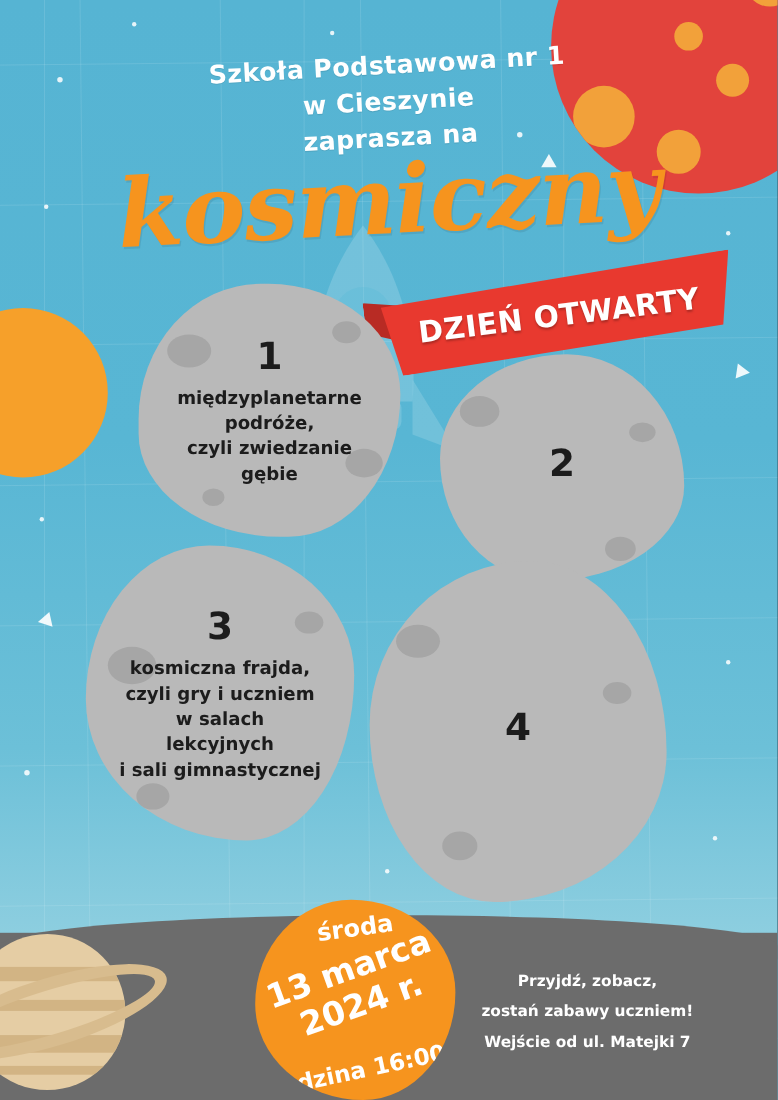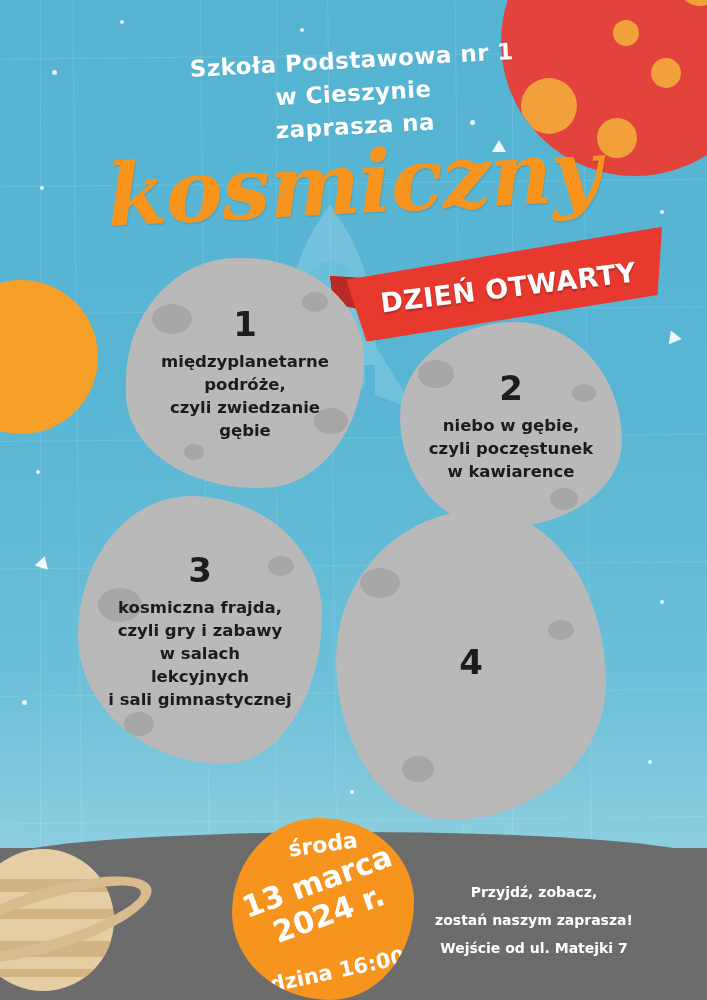--- a/index.html
+++ b/index.html
@@ -417,34 +417,31 @@
 gębie</div>
     </div>
   </div>
 
   <div class="rock" id="rock2">
     <div class="crater" style="width:36px;height:28px;left:18px;top:38px;"></div>
     <div class="crater" style="width:24px;height:18px;left:172px;top:62px;"></div>
     <div class="crater" style="width:28px;height:22px;left:150px;top:166px;"></div>
     <div class="inner">
       <div class="num">2</div>
-      <div class="txt">niebo w gębie,
-czyli poczęstunek
-w kawiarence</div>
     </div>
   </div>
 
   <div class="rock" id="rock3">
     <div class="crater" style="width:44px;height:34px;left:20px;top:92px;"></div>
     <div class="crater" style="width:26px;height:20px;left:190px;top:60px;"></div>
     <div class="crater" style="width:30px;height:24px;left:46px;top:216px;"></div>
     <div class="inner">
       <div class="num">3</div>
       <div class="txt">kosmiczna frajda,
-czyli gry i zabawy
+czyli gry i uczniem
 w salach
 lekcyjnych
 i sali gimnastycznej</div>
     </div>
   </div>
 
   <div class="rock" id="rock4">
     <div class="crater" style="width:40px;height:30px;left:24px;top:58px;"></div>
     <div class="crater" style="width:26px;height:20px;left:212px;top:110px;"></div>
     <div class="crater" style="width:32px;height:26px;left:66px;top:246px;"></div>
@@ -455,17 +452,17 @@
 
   <div class="date-badge">
     <div class="d1">środa</div>
     <div class="d2" style="white-space:pre-line;">13 marca
 2024 r.</div>
     <div class="d3">godzina 16:00</div>
   </div>
 
   <div class="info">
     <div>Przyjdź, zobacz,</div>
-    <div>zostań naszym zaprasza!</div>
+    <div>zostań zabawy uczniem!</div>
     <div>Wejście od ul. Matejki 7</div>
   </div>
 
 </div>
 
 </body></html>

